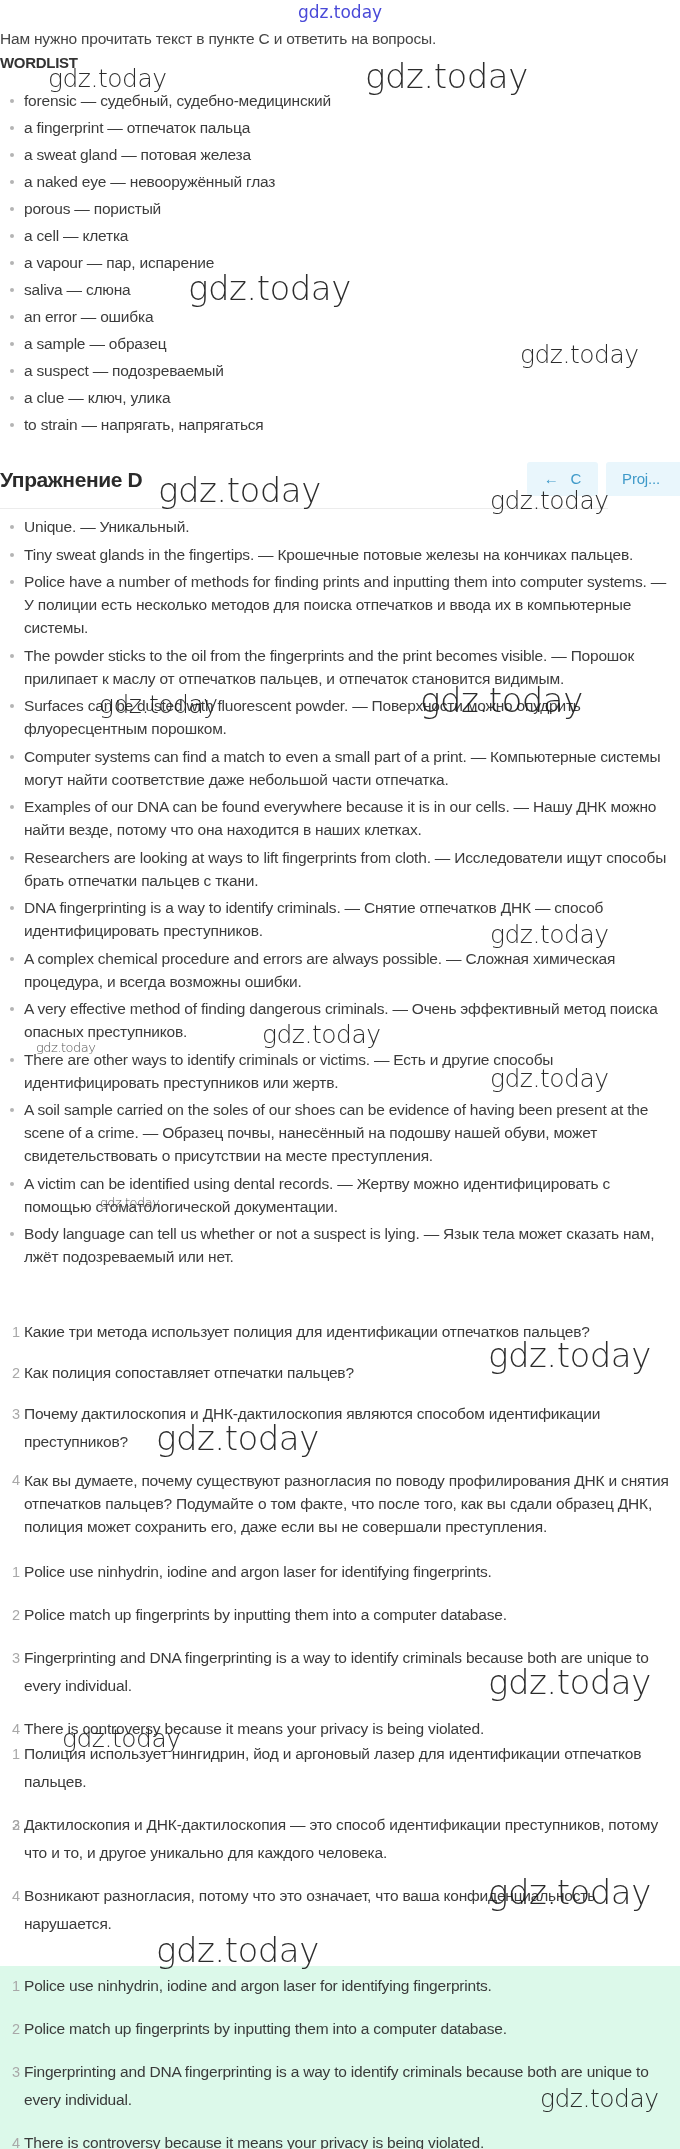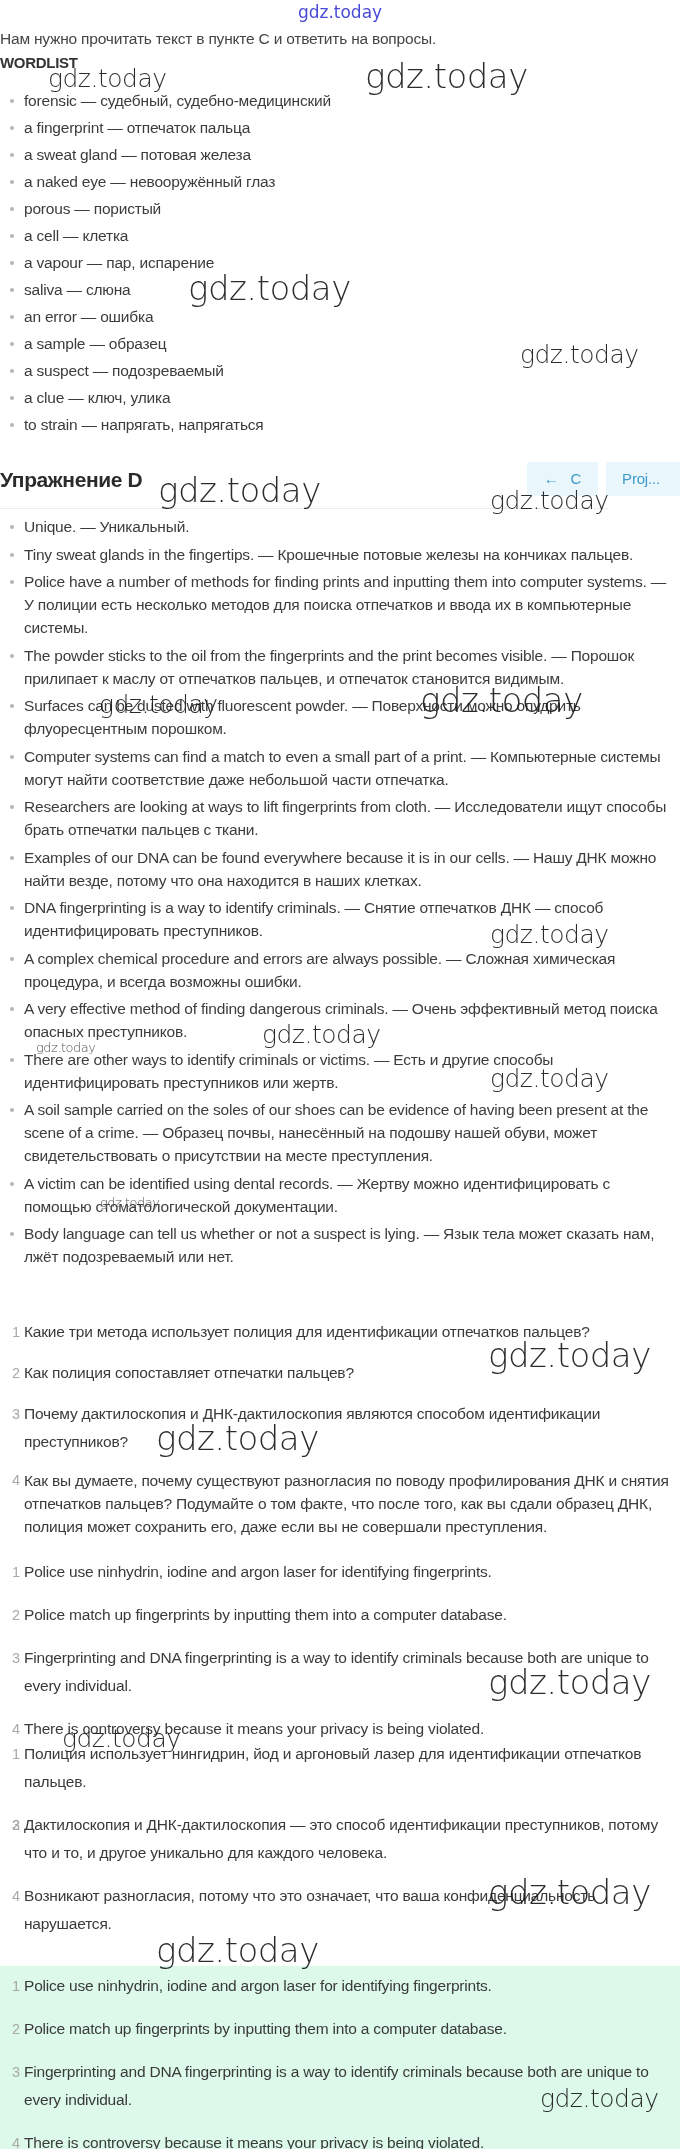--- a/index.html
+++ b/index.html
@@ -117,22 +117,22 @@
   </div>
 </div>
 
 <ul class="bullets phrases">
   <li>Unique. — Уникальный.</li>
   <li>Tiny sweat glands in the fingertips. — Крошечные потовые железы на кончиках пальцев.</li>
   <li>Police have a number of methods for finding prints and inputting them into computer systems. — У полиции есть несколько методов для поиска отпечатков и ввода их в компьютерные системы.</li>
   <li>The powder sticks to the oil from the fingerprints and the print becomes visible. — Порошок прилипает к маслу от отпечатков пальцев, и отпечаток становится видимым.</li>
   <li>Surfaces can be dusted with fluorescent powder. — Поверхности можно опудрить флуоресцентным порошком.</li>
   <li>Computer systems can find a match to even a small part of a print. — Компьютерные системы могут найти соответствие даже небольшой части отпечатка.</li>
+  <li>Examples of our DNA can be found everywhere because it is in our cells. — Нашу ДНК можно найти везде, потому что она находится в наших клетках.</li>
   <li>Researchers are looking at ways to lift fingerprints from cloth. — Исследователи ищут способы брать отпечатки пальцев с ткани.</li>
-  <li>Examples of our DNA can be found everywhere because it is in our cells. — Нашу ДНК можно найти везде, потому что она находится в наших клетках.</li>
   <li>DNA fingerprinting is a way to identify criminals. — Снятие отпечатков ДНК — способ идентифицировать преступников.</li>
   <li>A complex chemical procedure and errors are always possible. — Сложная химическая процедура, и всегда возможны ошибки.</li>
   <li>A very effective method of finding dangerous criminals. — Очень эффективный метод поиска опасных преступников.</li>
   <li>There are other ways to identify criminals or victims. — Есть и другие способы идентифицировать преступников или жертв.</li>
   <li>A soil sample carried on the soles of our shoes can be evidence of having been present at the scene of a crime. — Образец почвы, нанесённый на подошву нашей обуви, может свидетельствовать о присутствии на месте преступления.</li>
   <li>A victim can be identified using dental records. — Жертву можно идентифицировать с помощью стоматологической документации.</li>
   <li>Body language can tell us whether or not a suspect is lying. — Язык тела может сказать нам, лжёт подозреваемый или нет.</li>
 </ul>
 
 <ol class="numbered q-list">

